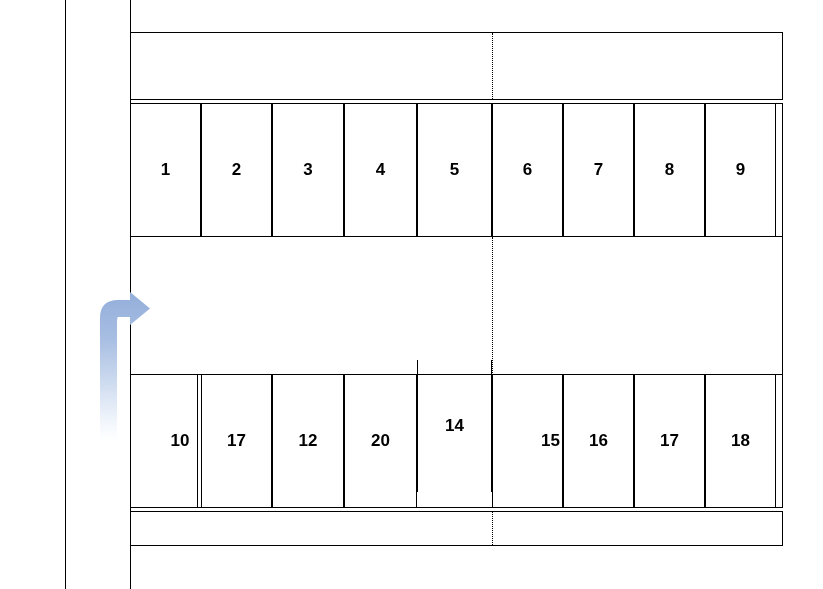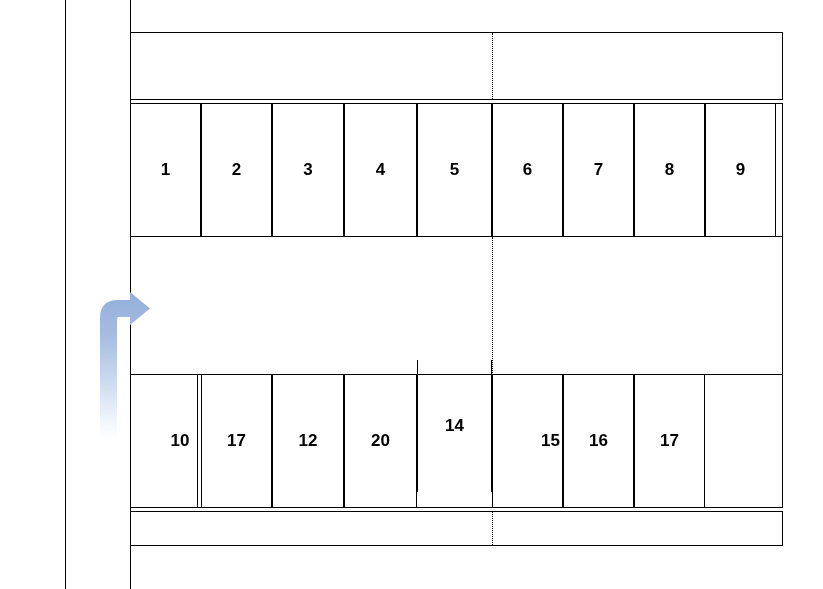--- a/index.html
+++ b/index.html
@@ -107,20 +107,21 @@
   <div class="vrule thick" style="left:781.5px; top:374px; height:134px;"></div>
 
   <div class="cell" style="left:130px; top:375px; width:68px; height:132px;padding-left:32px;">10</div>
   <div class="cell" style="left:201px; top:375px; width:71px; height:132px;">17</div>
   <div class="cell" style="left:272px; top:375px; width:72px; height:132px;">12</div>
   <div class="cell" style="left:344px; top:375px; width:73px; height:132px;">20</div>
   <div class="cell" style="left:417px; top:360px; width:75px; height:132px;">14</div>
   <div class="cell" style="left:492px; top:375px; width:71px; height:132px;padding-left:46px;">15</div>
   <div class="cell" style="left:563px; top:375px; width:71px; height:132px;">16</div>
   <div class="cell" style="left:634px; top:375px; width:71px; height:132px;">17</div>
+  <div class="cell" style="left:705px; top:375px; width:71px; height:132px;">18</div>
 
   <div class="hline" style="left:130px; top:511px; width:653px;"></div>
   <div class="hline" style="left:130px; top:545px; width:653px;"></div>
   <div class="vrule dotted" style="left:492px; top:512px; height:33px;"></div>
   <div class="vrule thick" style="left:781.5px; top:511px; height:35px;"></div>
 
   <svg id="flow-arrow" viewBox="0 0 56 148" width="56" height="148" aria-hidden="true">
     <defs>
       <linearGradient id="arrowFade" x1="0" y1="1" x2="0" y2="0">
         <stop offset="0%" stop-color="#FFFFFF"></stop>

